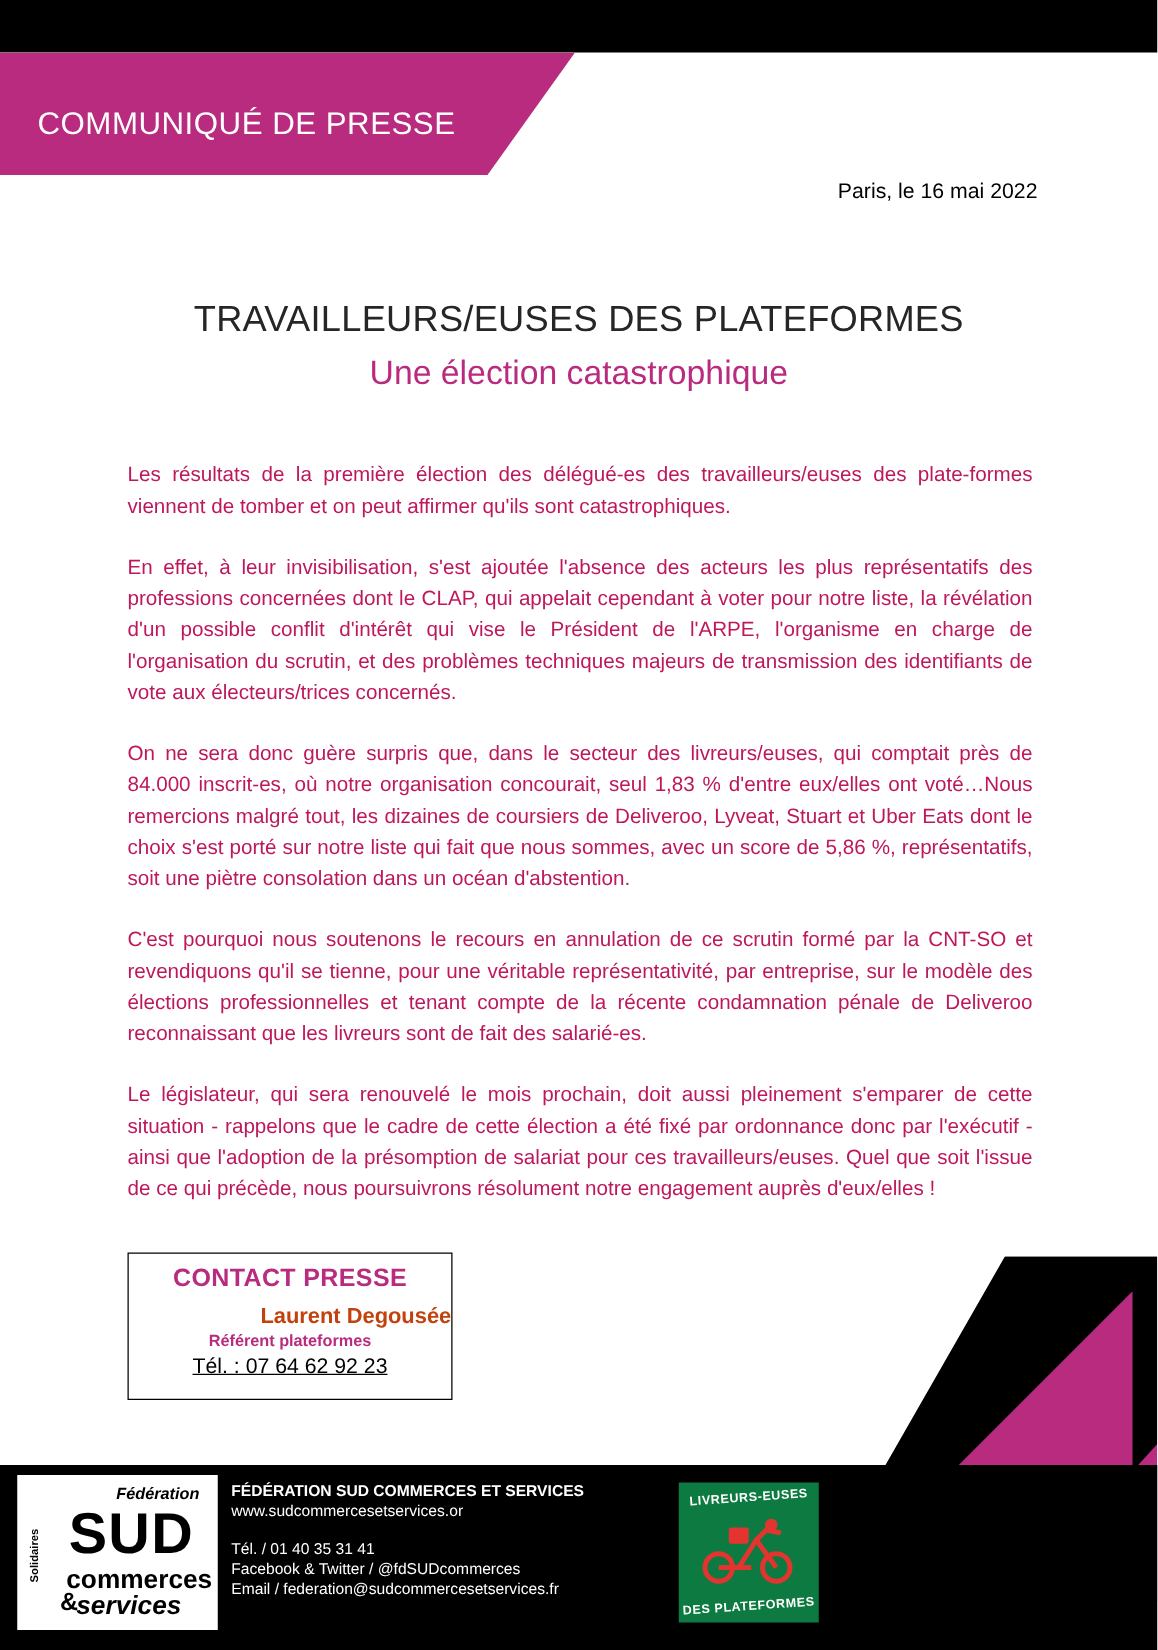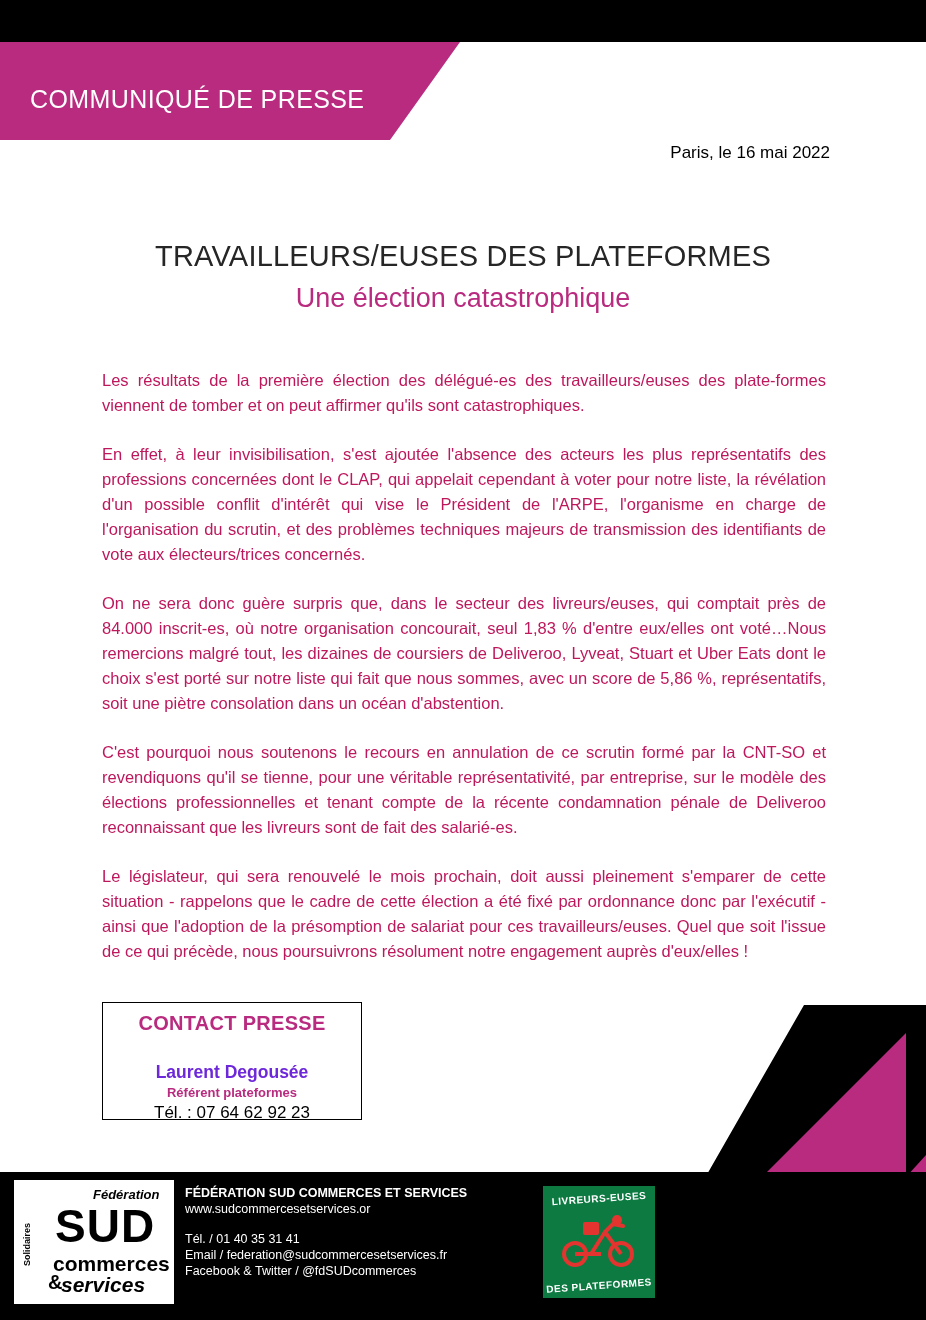--- a/index.html
+++ b/index.html
@@ -99,24 +99,25 @@
     text-align: center;
     padding-top: 9px;
   }
   .contact-title {
     color: #b82b7f;
     font-weight: bold;
     font-size: 20px;
     letter-spacing: 0.3px;
   }
   .contact-name {
-    margin-top: 27px;
+    margin-top: 7px;
     font-weight: bold;
     font-size: 17.5px;
-    color: #6d28d9;
+    color: #c2410c;
+    text-align: right;
   }
   .contact-role {
     margin-top: 2px;
     color: #b82b7f;
     font-weight: bold;
     font-size: 13px;
   }
   .contact-tel {
     margin-top: 3px;
     font-size: 17px;
@@ -318,22 +319,22 @@
   <div class="logo-sud">SUD</div>
   <div class="logo-commerces">commerces</div>
   <div class="logo-amp">&amp;</div>
   <div class="logo-services">services</div>
 </div>
 
 <div class="footer-text">
   <div class="ft-bold">FÉDÉRATION SUD COMMERCES ET SERVICES</div>
   <div>www.sudcommercesetservices.or</div>
   <div class="ft-block2">Tél. / 01 40 35 31 41</div>
+  <div>Facebook &amp; Twitter / @fdSUDcommerces</div>
   <div>Email / federation@sudcommercesetservices.fr</div>
-  <div>Facebook &amp; Twitter / @fdSUDcommerces</div>
 </div>
 
 <div class="footer-badge">
   <div class="badge-top">LIVREURS-EUSES</div>
   <svg class="badge-cyclist" viewBox="0 0 76 54">
     <circle cx="14" cy="40" r="11" fill="none" stroke="#e3342f" stroke-width="4"></circle>
     <circle cx="60" cy="40" r="11" fill="none" stroke="#e3342f" stroke-width="4"></circle>
     <path d="M14 40 L30 40 L44 18 L60 40" fill="none" stroke="#e3342f" stroke-width="4" stroke-linejoin="round"></path>
     <path d="M30 40 L40 40" stroke="#e3342f" stroke-width="4"></path>
     <rect x="22" y="8" width="16" height="13" rx="2" fill="#e3342f"></rect>

